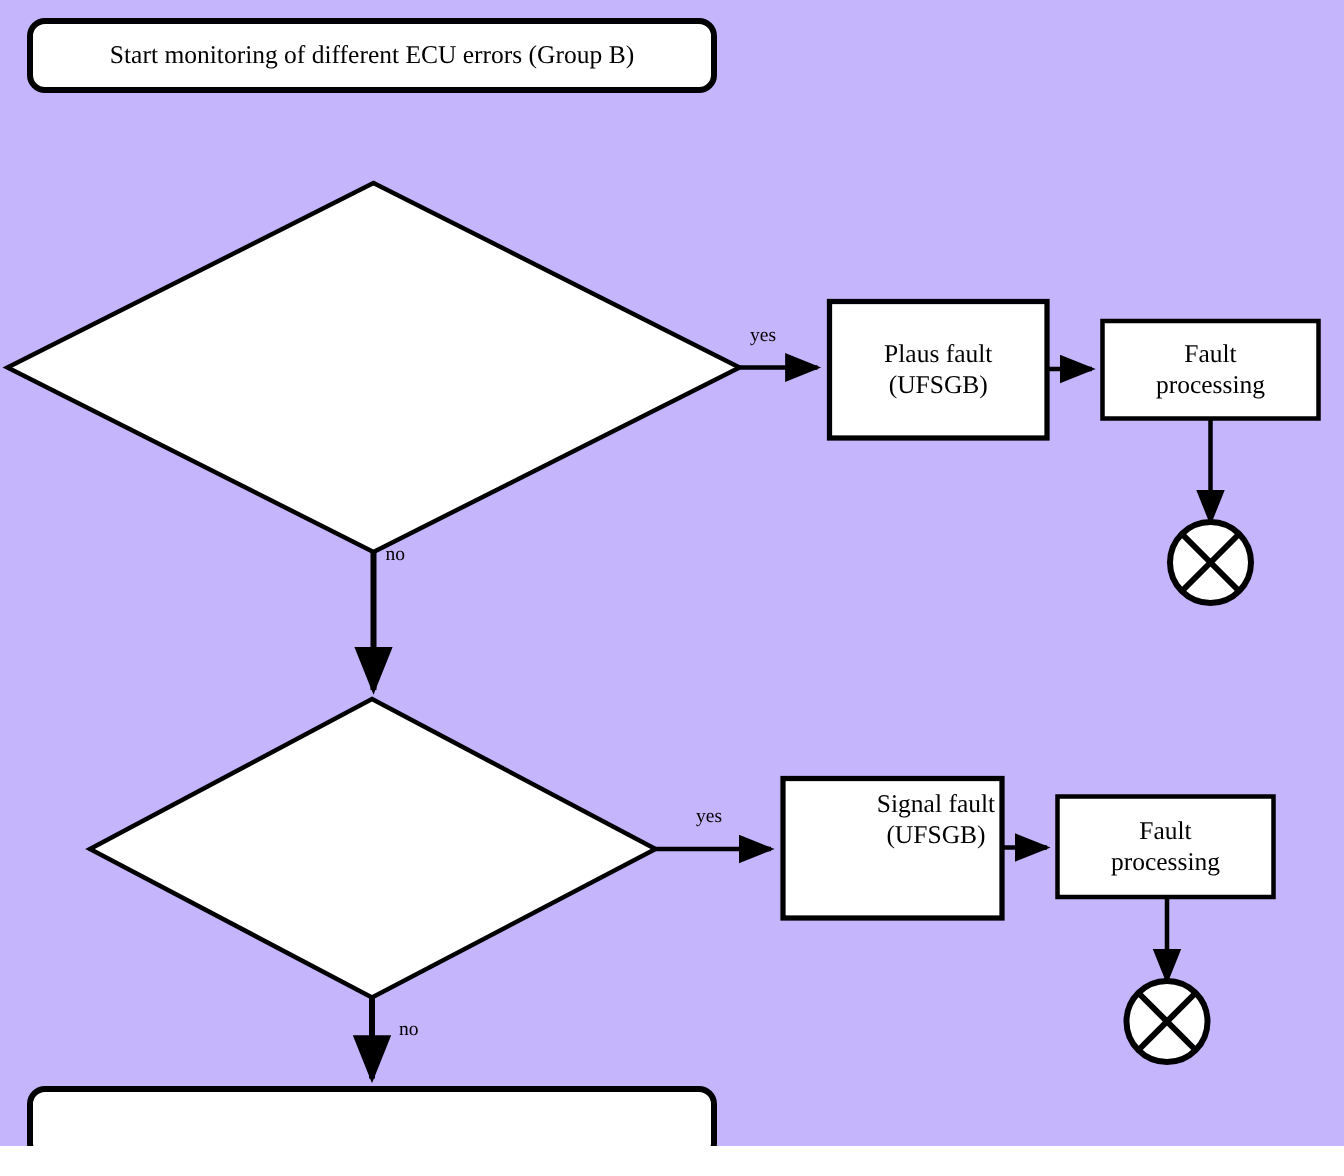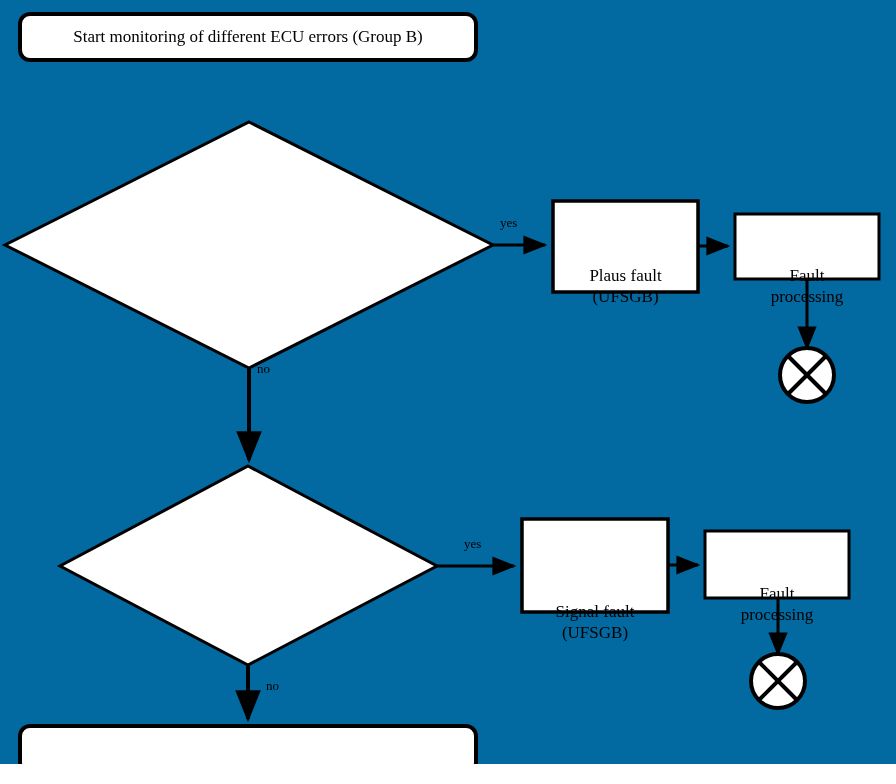--- a/index.html
+++ b/index.html
@@ -5,21 +5,21 @@
 <style>
   html, body {
     margin: 0;
     padding: 0;
     background: #ffffff;
   }
   #flowchart-root {
     position: relative;
     width: 896px;
     height: 764px;
-    background: #0369a1;
+    background: #c4b5fd;
     overflow: hidden;
     font-family: "Liberation Serif", "DejaVu Serif", serif;
     color: #000000;
   }
   #flow-svg {
     position: absolute;
     left: 0;
     top: 0;
     width: 896px;
     height: 784px;
@@ -36,21 +36,20 @@
     pointer-events: none;
   }
   .terminator-text {
     font-size: 17px;
   }
   .decision-text {
     font-size: 16.5px;
   }
   .process-text {
     font-size: 17px;
-    margin-top: 40px;
   }
   .edge-label {
     position: absolute;
     font-size: 13px;
     color: #000000;
     pointer-events: none;
   }
 </style>
 </head>
 <body>
@@ -108,21 +107,21 @@
   <div class="node-text terminator-text" style="left:30px; top:14px; width:436px; height:46px;">Start monitoring of different ECU errors (Group B)</div>
 
 
   <div class="node-text process-text" style="left:553px; top:201px; width:145px; height:91px;">Plaus fault
 (UFSGB)</div>
 
   <div class="node-text process-text" style="left:735px; top:214px; width:144px; height:65px;">Fault
 processing</div>
 
 
-  <div class="node-text process-text" style="left:522px; top:536px; width:146px; height:93px;">Signal fault
+  <div class="node-text process-text" style="left:522px; top:500px; width:146px; height:93px;padding-left:29px;">Signal fault
 (UFSGB)</div>
 
   <div class="node-text process-text" style="left:705px; top:531px; width:144px; height:67px;">Fault
 processing</div>
 
 
   <div class="edge-label" style="left:500px; top:215px;">yes</div>
 
   <div class="edge-label" style="left:257px; top:361px;">no</div>
 

